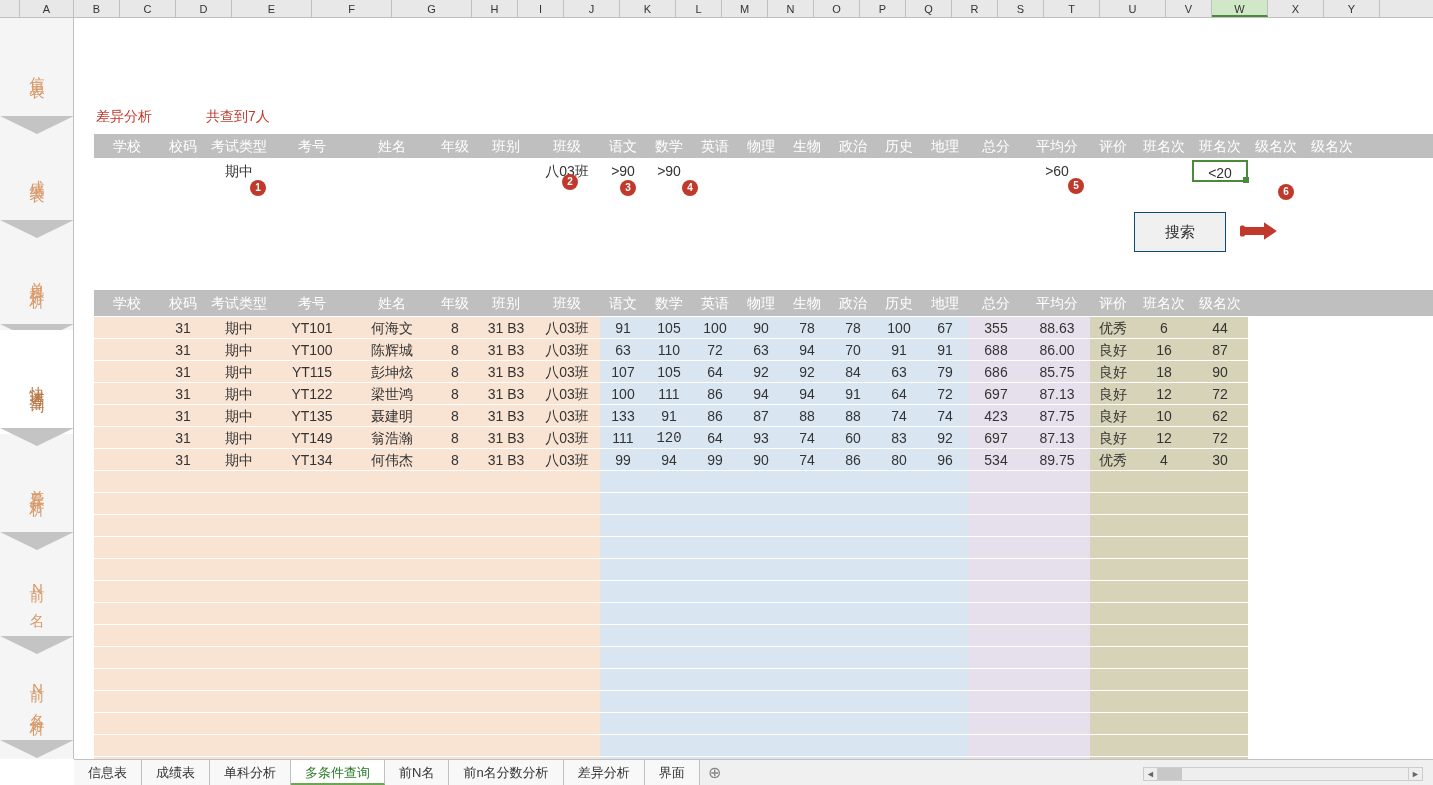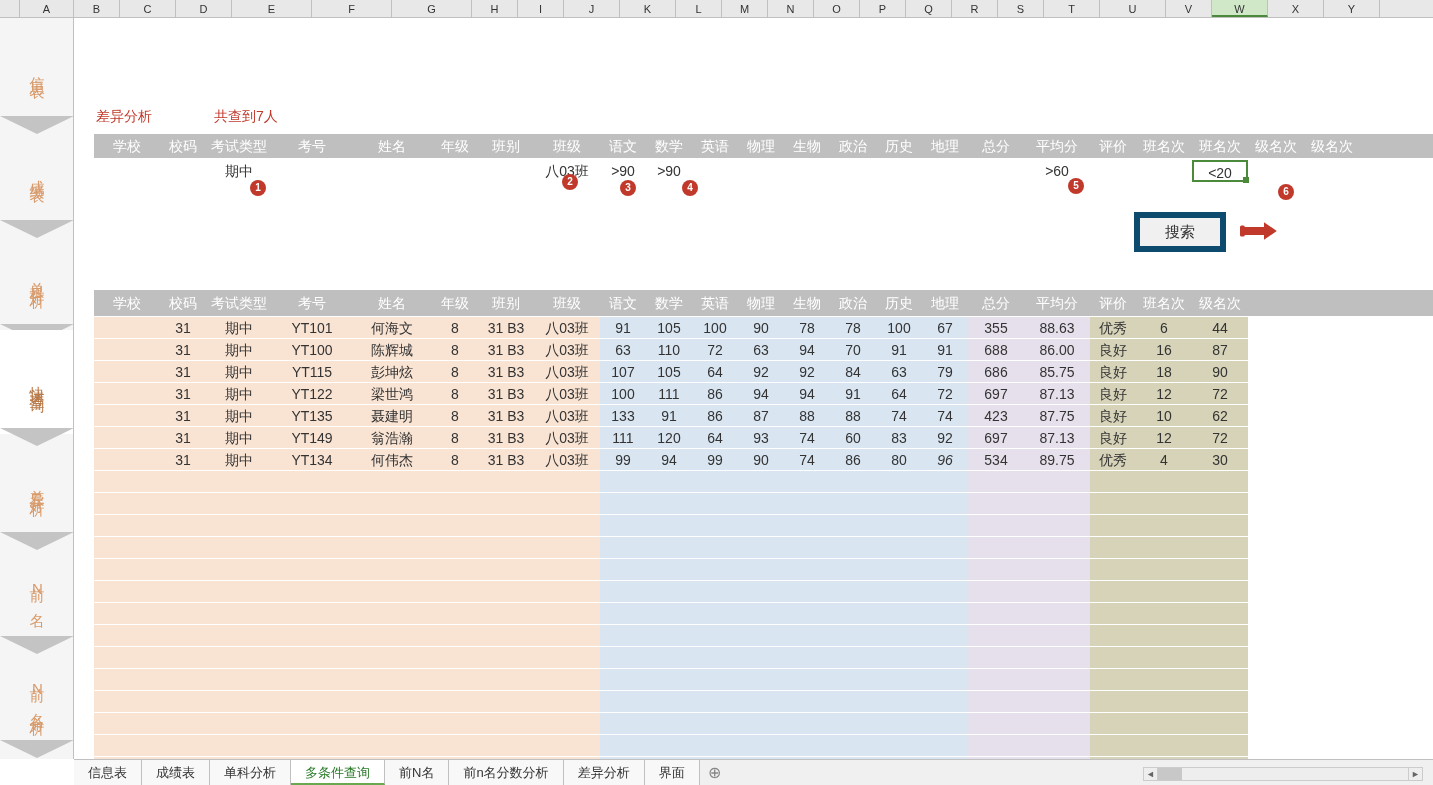--- a/index.html
+++ b/index.html
@@ -33,21 +33,21 @@
 
 .filter-row { position: absolute; left: 20px; right: 0; height: 22px; display: flex; }
 .filter-row .c { text-align: center; line-height: 22px; flex-shrink: 0; color: #333; font-size: 14px; position: relative; }
 .filter-row .c.active-cell { border: 2px solid #4a8a3a; }
 .filter-row .c.active-cell::after { content: ""; position: absolute; right: -3px; bottom: -3px; width: 6px; height: 6px; background: #4a8a3a; }
 
 
 .badge { position: absolute; width: 16px; height: 16px; background: #c0392b; color: #fff; border-radius: 50%; font-size: 10px; line-height: 16px; text-align: center; font-weight: bold; }
 
 
-.search-btn { position: absolute; width: 92px; height: 40px; background: #f0f0f0; border: 6px solid #0c4a6e; font-size: 15px; color: #333; cursor: pointer; }
+.search-btn { position: absolute; width: 92px; height: 40px; background: #f0f0f0; border: 1px solid #0c4a6e; font-size: 15px; color: #333; cursor: pointer; }
 .pointer-hand { position: absolute; width: 40px; height: 26px; color: #c0392b; }
 
 
 .results { position: absolute; left: 20px; right: 0; }
 .res-header { height: 26px; background: #bfbfbf; color: #fff; display: flex; font-size: 14px; }
 .res-header .c { text-align: center; line-height: 26px; flex-shrink: 0; }
 .res-body .row { height: 22px; display: flex; border-top: 1px solid rgba(255,255,255,0.5); }
 .res-body .row .c { text-align: center; line-height: 22px; flex-shrink: 0; font-size: 14px; color: #333; }
 
 .bg-peach { background: #f9e4d4; }
@@ -123,21 +123,21 @@
       <span class="label">前N名</span>
     </div>
     <div class="left-tab">
       <span class="label">前N名分析</span>
     </div>
     <div class="left-tab"></div>
   </div>
 
 <div class="main">
   <div class="query-label" style="left:22px; top:90px;">差异分析</div>
-  <div class="query-label" style="left:140px; top:90px;">共查到7人</div>
+  <div class="query-label" style="left:132px; top:90px;">共查到7人</div>
 
   <div class="band" id="filter-band" style="top:116px;">
       <div class="c" style="width: 66px;">学校</div>
       <div class="c" style="width: 46px;">校码</div>
       <div class="c" style="width: 66px;">考试类型</div>
       <div class="c" style="width: 80px;">考号</div>
       <div class="c" style="width: 80px;">姓名</div>
       <div class="c" style="width: 46px;">年级</div>
       <div class="c" style="width: 56px;">班别</div>
       <div class="c" style="width: 66px;">班级</div>
@@ -342,21 +342,21 @@
         <div class="row">
           <div class="c bg-peach" style="width: 66px;"></div>
           <div class="c bg-peach" style="width: 46px;">31</div>
           <div class="c bg-peach" style="width: 66px;">期中</div>
           <div class="c bg-peach" style="width: 80px;">YT149</div>
           <div class="c bg-peach" style="width: 80px;">翁浩瀚</div>
           <div class="c bg-peach" style="width: 46px;">8</div>
           <div class="c bg-peach" style="width: 56px;">31 B3</div>
           <div class="c bg-peach" style="width: 66px;">八03班</div>
           <div class="c bg-blue" style="width: 46px;">111</div>
-          <div class="c bg-blue" style="width: 46px;">120</div>
+          <div class="c bg-blue" style="width: 46px; font-family: Liberation Mono, monospace;">120</div>
           <div class="c bg-blue" style="width: 46px;">64</div>
           <div class="c bg-blue" style="width: 46px;">93</div>
           <div class="c bg-blue" style="width: 46px;">74</div>
           <div class="c bg-blue" style="width: 46px;">60</div>
           <div class="c bg-blue" style="width: 46px;">83</div>
           <div class="c bg-blue" style="width: 46px;">92</div>
           <div class="c bg-lav" style="width: 56px;">697</div>
           <div class="c bg-lav" style="width: 66px;">87.13</div>
           <div class="c bg-olive" style="width: 46px;">良好</div>
           <div class="c bg-olive" style="width: 56px;">12</div>
@@ -371,21 +371,21 @@
           <div class="c bg-peach" style="width: 46px;">8</div>
           <div class="c bg-peach" style="width: 56px;">31 B3</div>
           <div class="c bg-peach" style="width: 66px;">八03班</div>
           <div class="c bg-blue" style="width: 46px;">99</div>
           <div class="c bg-blue" style="width: 46px;">94</div>
           <div class="c bg-blue" style="width: 46px;">99</div>
           <div class="c bg-blue" style="width: 46px;">90</div>
           <div class="c bg-blue" style="width: 46px;">74</div>
           <div class="c bg-blue" style="width: 46px;">86</div>
           <div class="c bg-blue" style="width: 46px;">80</div>
-          <div class="c bg-blue" style="width: 46px; font-style: italic;">96</div>
+          <div class="c bg-blue" style="width: 46px;">96</div>
           <div class="c bg-lav" style="width: 56px;">534</div>
           <div class="c bg-lav" style="width: 66px;">89.75</div>
           <div class="c bg-olive" style="width: 46px;">优秀</div>
           <div class="c bg-olive" style="width: 56px;">4</div>
           <div class="c bg-olive" style="width: 56px;">30</div>
         </div>
       </div>
   </div>
 
   <div class="empty-rows" id="empty-rows" style="top:452px;">

